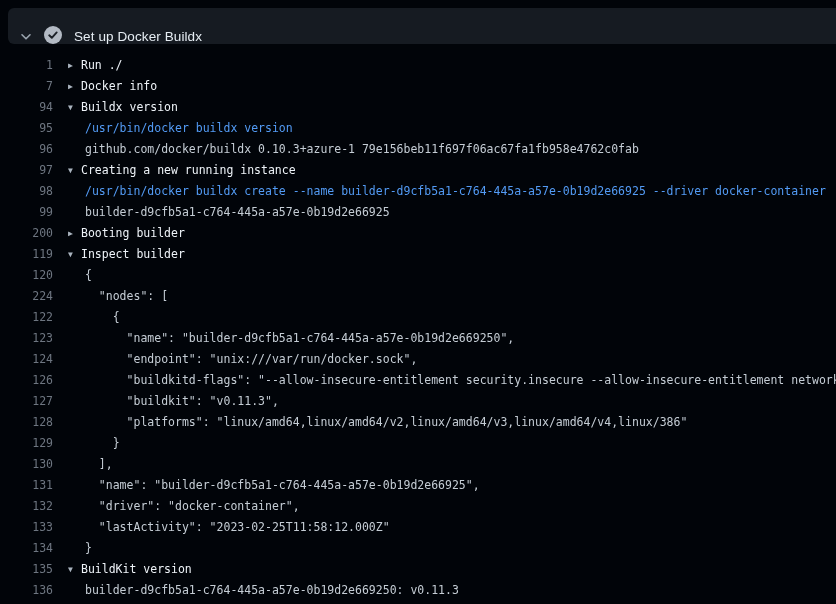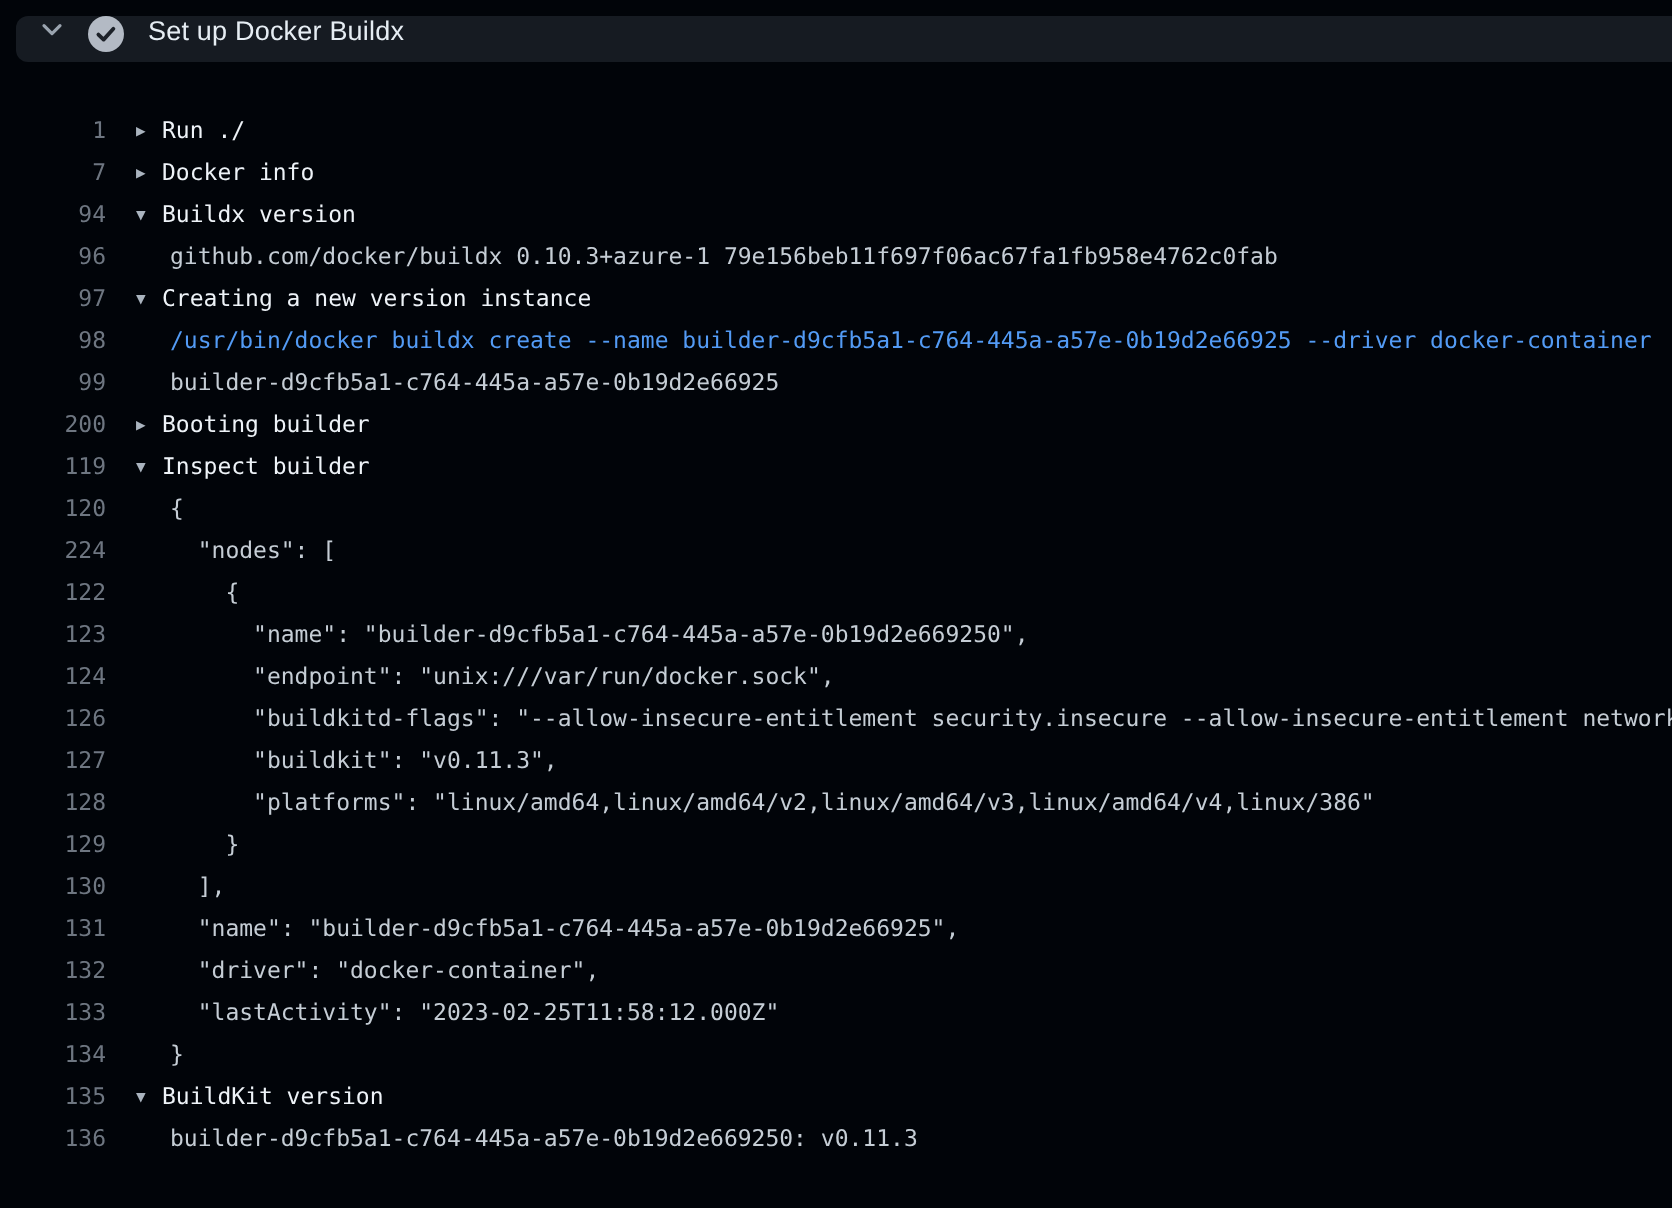--- a/index.html
+++ b/index.html
@@ -1,22 +1,22 @@
 <!DOCTYPE html>
 <html style="--cmd: #539bf5;"><head>
 <meta charset="utf-8">
 <style>
   * { margin:0; padding:0; box-sizing:border-box; }
   html,body { width:836px; height:604px; overflow:hidden; }
   body { background:#010409; position:relative; }
 
   .step-header {
-    position:absolute; left:8px; top:8px; width:828px; height:23px;
+    position:absolute; left:8px; top:8px; width:828px; height:36px;
     background:#161b22; border-radius:6px 0 0 6px;
-    display:flex; align-items:flex-start; cursor:pointer;
+    display:flex; align-items:flex-end; cursor:pointer;
   }
   .chev { margin-left:11px; width:14px; height:14px; display:flex; align-items:center; justify-content:center; }
   .check { margin-left:11px; width:18px; height:18px; display:flex; align-items:center; justify-content:center; }
   .title {
     margin-left:12px; color:#e6edf3; font-family:"Liberation Sans", sans-serif;
     font-size:13.5px; font-weight:500; letter-spacing:0.1px;
   }
 
   .log { position:absolute; top:43px; left:0; width:836px; padding-top:12px; overflow:hidden; }
   .row {
@@ -47,22 +47,23 @@
         <path d="M5.2 9.3 L7.8 11.8 L12.7 6.4" fill="none" stroke="#1c2128" stroke-width="1.9" stroke-linecap="round" stroke-linejoin="round"></path>
       </svg>
     </span>
     <span class="title">Set up Docker Buildx</span>
   </div>
 
   <div class="log" id="log">
       <div class="row group"><span class="num">1</span><span class="tri">▶</span><span class="text">Run ./</span></div>
       <div class="row group"><span class="num">7</span><span class="tri">▶</span><span class="text">Docker info</span></div>
       <div class="row group"><span class="num">94</span><span class="tri">▼</span><span class="text">Buildx version</span></div>
+      <div class="row command"><span class="num">95</span><span class="text">/usr/bin/docker buildx version</span></div>
       <div class="row output"><span class="num">96</span><span class="text">github.com/docker/buildx 0.10.3+azure-1 79e156beb11f697f06ac67fa1fb958e4762c0fab</span></div>
-      <div class="row group"><span class="num">97</span><span class="tri">▼</span><span class="text">Creating a new version instance</span></div>
+      <div class="row group"><span class="num">97</span><span class="tri">▼</span><span class="text">Creating a new running instance</span></div>
       <div class="row command"><span class="num">98</span><span class="text">/usr/bin/docker buildx create --name builder-d9cfb5a1-c764-445a-a57e-0b19d2e66925 --driver docker-container</span></div>
       <div class="row output"><span class="num">99</span><span class="text">builder-d9cfb5a1-c764-445a-a57e-0b19d2e66925</span></div>
       <div class="row group"><span class="num">200</span><span class="tri">▶</span><span class="text">Booting builder</span></div>
       <div class="row group"><span class="num">119</span><span class="tri">▼</span><span class="text">Inspect builder</span></div>
       <div class="row output"><span class="num">120</span><span class="text">{</span></div>
       <div class="row output"><span class="num">224</span><span class="text">  "nodes": [</span></div>
       <div class="row output"><span class="num">122</span><span class="text">    {</span></div>
       <div class="row output"><span class="num">123</span><span class="text">      "name": "builder-d9cfb5a1-c764-445a-a57e-0b19d2e669250",</span></div>
       <div class="row output"><span class="num">124</span><span class="text">      "endpoint": "unix:///var/run/docker.sock",</span></div>
       <div class="row output"><span class="num">126</span><span class="text">      "buildkitd-flags": "--allow-insecure-entitlement security.insecure --allow-insecure-entitlement network.host",</span></div>

